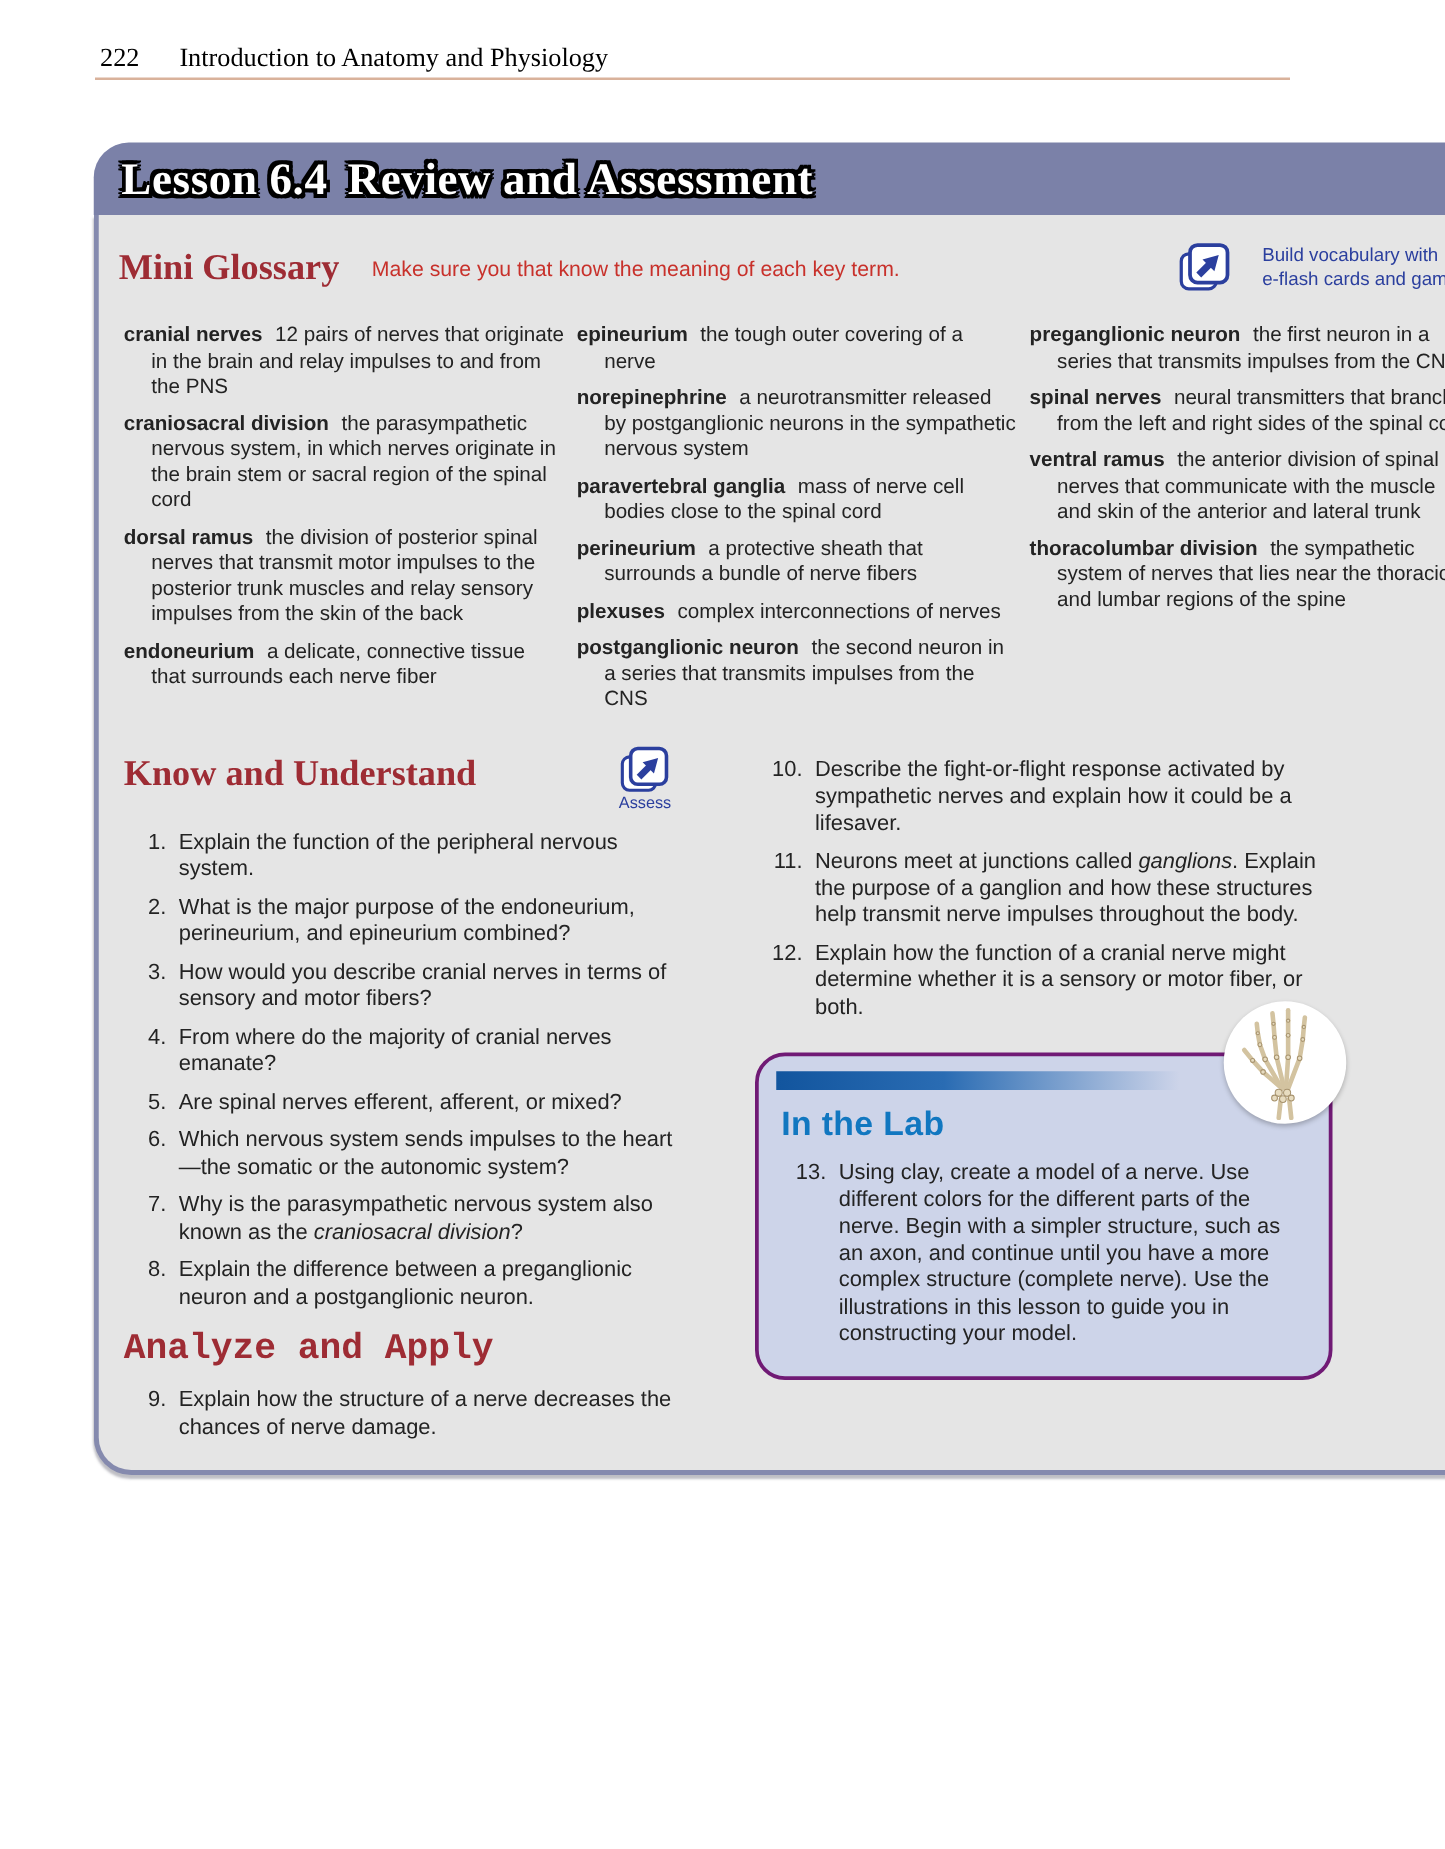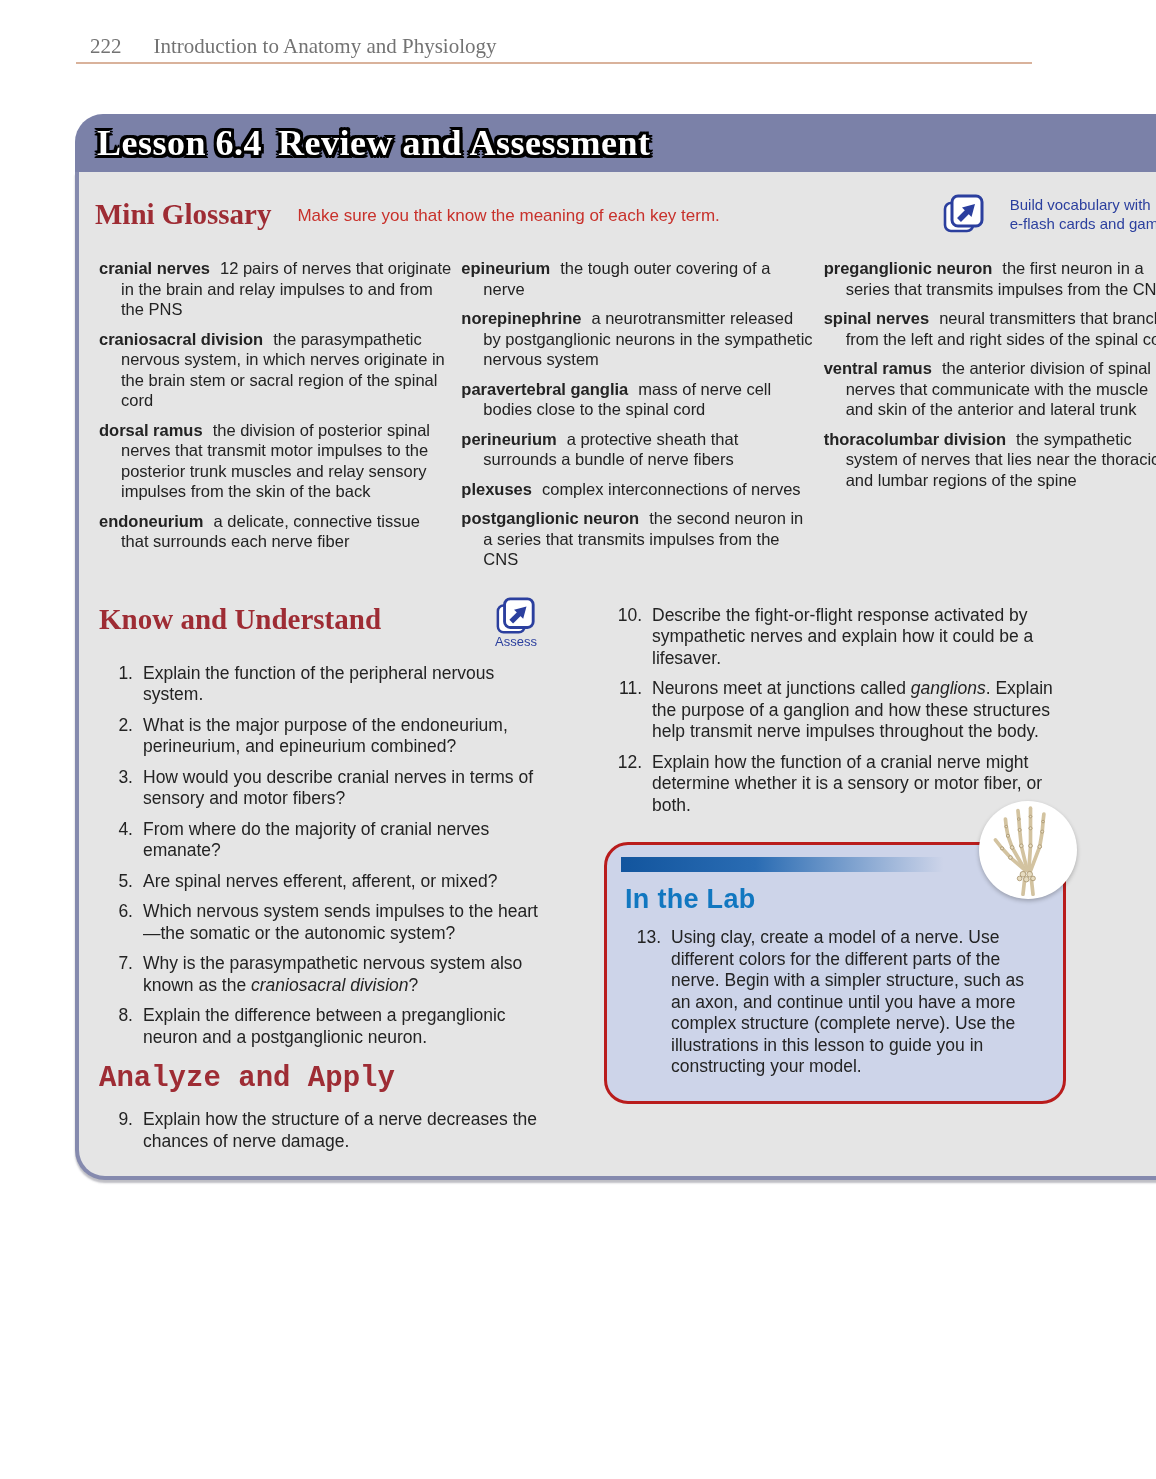--- a/index.html
+++ b/index.html
@@ -2,21 +2,21 @@
 <html><head>
 <meta charset="utf-8">
 <style>
   html,body{margin:0;padding:0;background:#fff;}
   .page{
     position:relative; width:1156px; height:1479px; background:#fff;
     font-family:"Liberation Sans", sans-serif; color:#232323; overflow:hidden;
   }
 
   
-  .running-head{position:absolute; left:90px; top:34px; font-family:"Liberation Serif", serif; font-size:21px; color:#737373;}
+  .running-head{position:absolute; left:80px; top:34px; font-family:"Liberation Serif", serif; font-size:21px; color:#000000;}
   .running-head .pagenum{margin-right:32px;}
   .head-rule{position:absolute; left:76px; top:62px; width:956px; height:2px; background:#d9b29b;}
 
   
   .lesson-box{position:absolute; left:75px; top:114px; width:1125px;}
   .lesson-header{
     height:58px; background:#7b81a8; border-radius:28px 28px 0 0;
     display:flex; align-items:center; padding-left:22px; box-sizing:border-box;
   }
   .lesson-header .ltxt{
@@ -59,21 +59,21 @@
   .q{display:flex; margin-bottom:9px; font-size:17.5px; line-height:21.5px;}
   .qnum{flex:none; width:34px; text-align:right; margin-right:10px;}
   .qa-right .qnum, .lab-box .qnum{width:38px;}
   .qtext{flex:1; min-width:0;}
   .qtext em{font-style:italic;}
   h2.analyze{margin-top:14px;font-family:Liberation Mono, monospace;}
 
   
   .lab-box{
     position:relative; margin-top:26px; background:#cdd4e9;
-    border:3px solid #b91c1c; border-radius:24px;
+    border:3px solid #701a75; border-radius:24px;
     padding:10px 16px 14px 16px; box-sizing:border-box;
   }
   .lab-bar{height:15px; margin:2px 90px 0 -2px;
     background:linear-gradient(90deg,#12559e 0%,#2a6cb3 40%,rgba(205,212,233,0) 96%);}
   .lab-hand{
     position:absolute; top:-44px; right:-14px; width:98px; height:98px;
     background:#fff; border-radius:50%; box-shadow:0 2px 4px rgba(0,0,0,.25);
     display:flex; align-items:center; justify-content:center; overflow:hidden;
   }
   h3.lab{font-size:27px; font-weight:bold; color:#1177c0; margin:12px 0 12px 2px; letter-spacing:.3px;}

